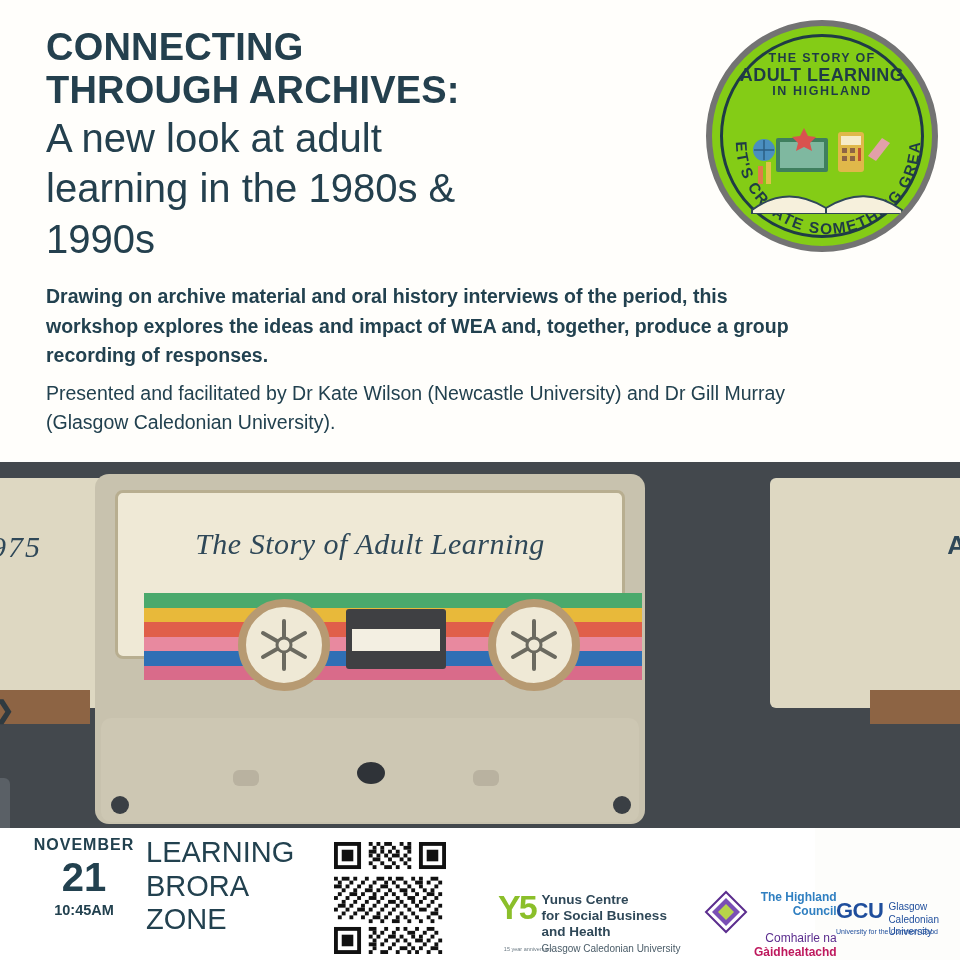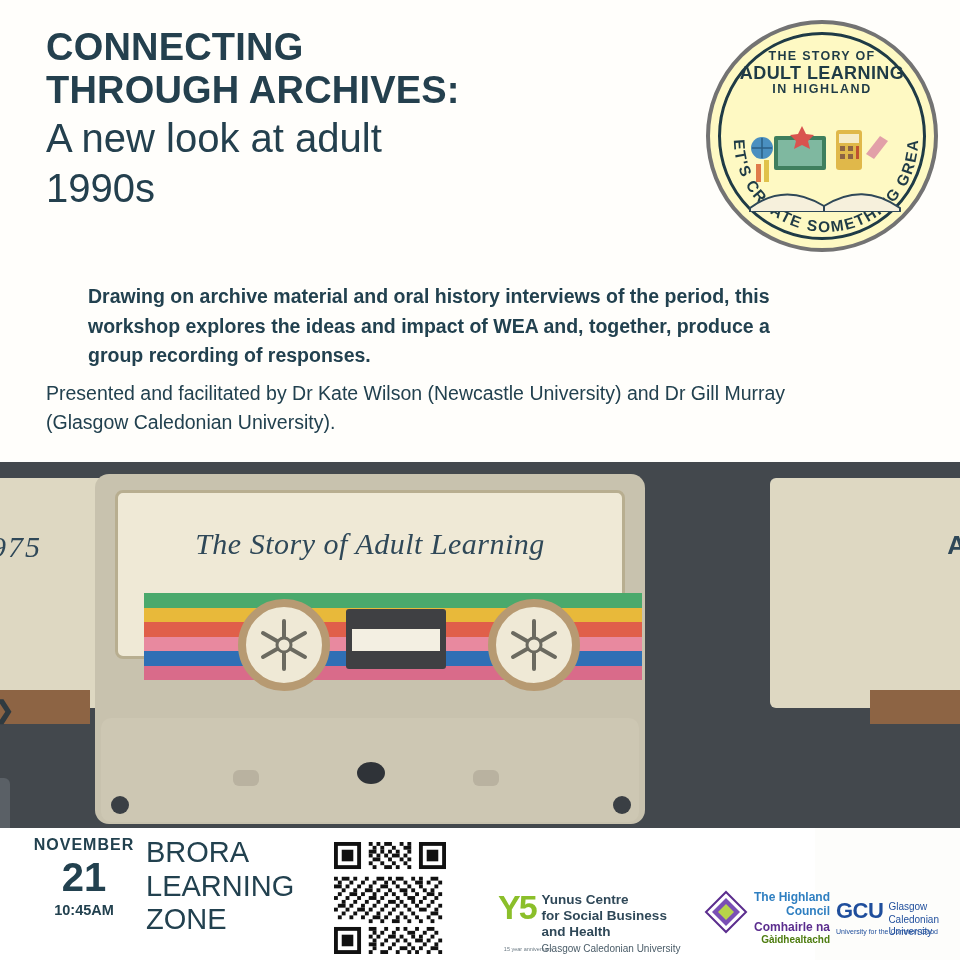--- a/index.html
+++ b/index.html
@@ -59,40 +59,39 @@
     position: absolute;
     left: 46px;
     top: 282px;
     width: 745px;
   }
   .desc .bold-par {
     font-size: 19.5px;
     font-weight: bold;
     line-height: 1.52;
     color: #22414f;
-    margin-left: 42px;
   }
   .desc .light-par {
     font-size: 19.5px;
     font-weight: 400;
     line-height: 1.5;
     color: #22414f;
     margin-top: 8px;
   }
 
   
   .badge {
     position: absolute;
     right: 22px;
     top: 20px;
     width: 232px;
     height: 232px;
     border-radius: 50%;
-    background: #fef9c3;
-    border: 4px solid #737373;
+    background: #84cc16;
+    border: 6px solid #737373;
     box-sizing: border-box;
     overflow: hidden;
   }
   .badge-inner {
     position: absolute;
     left: 8px; top: 8px; right: 8px; bottom: 8px;
     border-radius: 50%;
     border: 3px solid #1f3b46;
     box-sizing: border-box;
   }
@@ -437,22 +436,22 @@
   .hl-mark {
     width: 44px; height: 44px;
     position: relative;
   }
   .hl-text {
     margin-left: 6px;
     color: #5b2d8e;
   }
   .hl-text .h1 { font-size: 12px; font-weight: bold; color: #2f7fc1; }
   .hl-text .h2 { font-size: 12px; font-weight: bold; color: #2f7fc1; }
-  .hl-text .h3 { font-size: 12px; font-weight: bold; color: #5b2d8e; margin-top: 2px;}
-  .hl-text .h4 { font-size: 10px; font-weight: bold; color: #4d7c0f; }
+  .hl-text .h3 { font-size: 12px; font-weight: normal; color: #5b2d8e; margin-top: 13px;}
+  .hl-text .h4 { font-size: 12px; font-weight: bold; color: #be185d; }
   .logo-gcu {
     position: absolute;
     left: 338px; top: 56px;
     display: flex;
     align-items: flex-start;
   }
   .gcu-mark {
     font-size: 22px;
     font-weight: bold;
     color: #1f4e9c;
@@ -476,20 +475,21 @@
 <body>
 
 <div class="poster">
 
   <div class="top-section">
 
     <div class="headline">
       <div class="line-bold">CONNECTING</div>
       <div class="line-bold">THROUGH ARCHIVES:</div>
       <div class="line-light">A new look at adult</div>
+      <div class="line-light">learning in the 1980s &amp;</div>
       <div class="line-light">1990s</div>
     </div>
 
     <div class="desc">
       <div class="bold-par">Drawing on archive material and oral history interviews of the period, this workshop explores the ideas and impact of WEA and, together, produce a group recording of responses.</div>
       <div class="light-par">Presented and facilitated by Dr Kate Wilson (Newcastle University) and Dr Gill Murray (Glasgow Caledonian University).</div>
     </div>
 
     <div class="badge">
       <div class="badge-inner"></div>
@@ -608,22 +608,22 @@
 
   <div class="footer">
 
     <div class="date-block">
       <div class="date-month">NOVEMBER</div>
       <div class="date-day">21</div>
       <div class="date-time">10:45AM</div>
     </div>
 
     <div class="venue">
+      <div>LEARNING</div>
       <div>BRORA</div>
-      <div>LEARNING</div>
       <div>ZONE</div>
     </div>
 
     <svg class="qr" viewBox="0 0 29 29">
       <rect width="29" height="29" fill="#ffffff"></rect>
       <g fill="#111111">
         <path d="M0 0h7v7h-7z"></path>
         <path d="M1 1h5v5h-5z" fill="#fff"></path>
         <path d="M2 2h3v3h-3z"></path>
         <path d="M22 0h7v7h-7z"></path>

